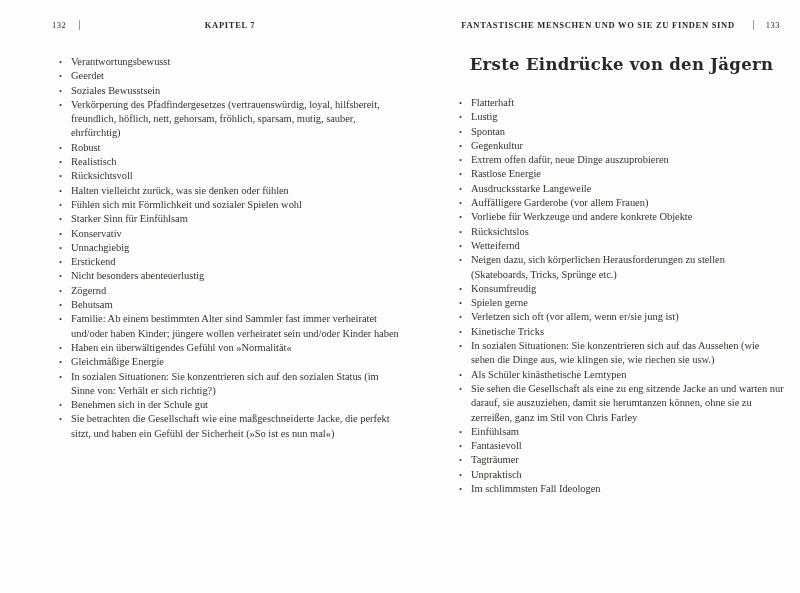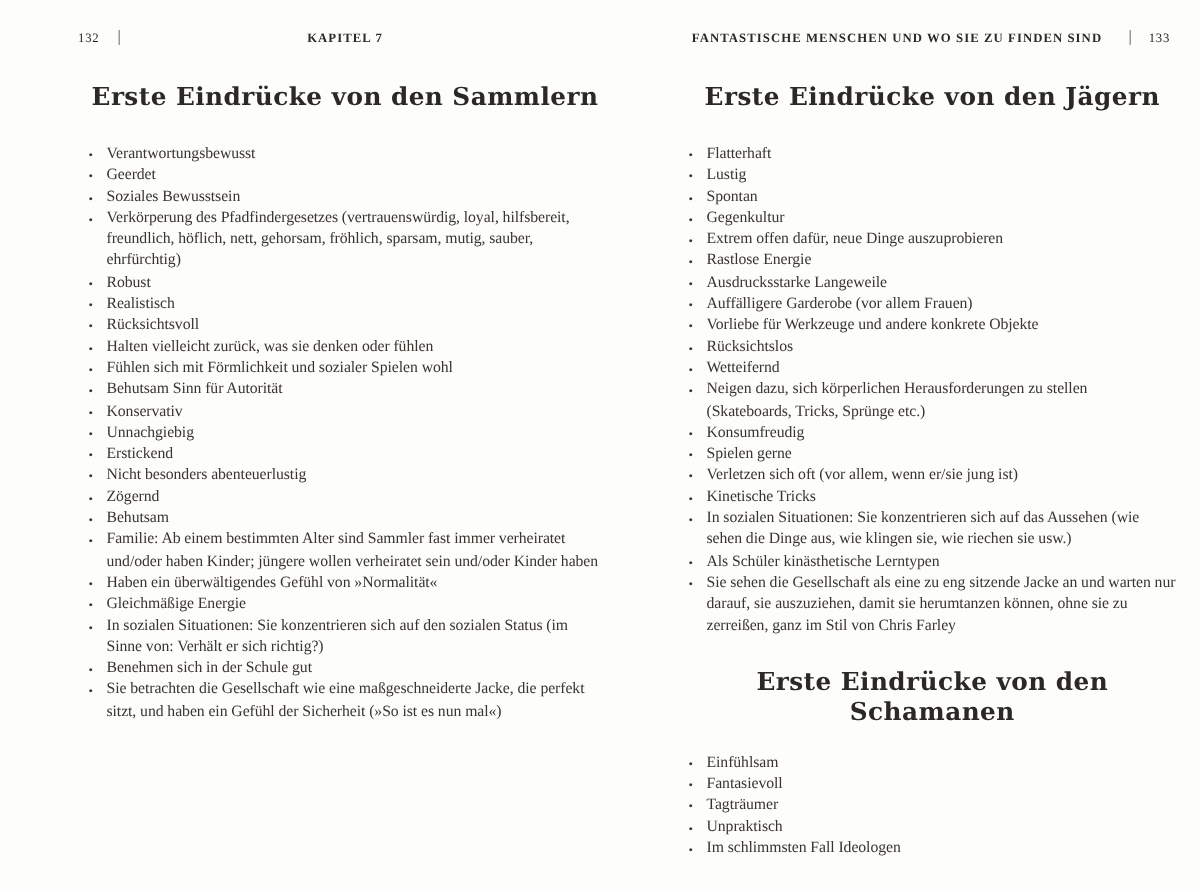--- a/index.html
+++ b/index.html
@@ -75,21 +75,20 @@
 
 <div class="spread">
 
   <div class="page left">
     <div class="running-head">
       <span class="page-num">132</span>
       <span class="rh-bar"></span>
       <div class="rh-center">KAPITEL 7</div>
     </div>
     <div class="content">
-      <h2 class="section-title">Erste Eindrücke von den Sammlern</h2>
       <ul class="bullet-list">
           <li>
             <span class="bullet">•</span>
             <span class="li-text">Verantwortungsbewusst</span>
           </li>
           <li>
             <span class="bullet">•</span>
             <span class="li-text">Geerdet</span>
           </li>
           <li>
@@ -115,21 +114,21 @@
           <li>
             <span class="bullet">•</span>
             <span class="li-text">Halten vielleicht zurück, was sie denken oder fühlen</span>
           </li>
           <li>
             <span class="bullet">•</span>
             <span class="li-text">Fühlen sich mit Förmlichkeit und sozialer Spielen wohl</span>
           </li>
           <li>
             <span class="bullet">•</span>
-            <span class="li-text">Behutsam Sinn für Autorität</span>
+            <span class="li-text">Starker Sinn für Einfühlsam</span>
           </li>
           <li>
             <span class="bullet">•</span>
             <span class="li-text">Konservativ</span>
           </li>
           <li>
             <span class="bullet">•</span>
             <span class="li-text">Unnachgiebig</span>
           </li>
           <li>
@@ -255,21 +254,20 @@
           </li>
           <li>
             <span class="bullet">•</span>
             <span class="li-text">Als Schüler kinästhetische Lerntypen</span>
           </li>
           <li>
             <span class="bullet">•</span>
             <span class="li-text">Sie sehen die Gesellschaft als eine zu eng sitzende Jacke an und warten nur darauf, sie auszuziehen, damit sie herumtanzen können, ohne sie zu zerreißen, ganz im Stil von Chris Farley</span>
           </li>
         </ul>
-      <h2 class="section-title second">Erste Eindrücke von den Schamanen</h2>
       <ul class="bullet-list">
           <li>
             <span class="bullet">•</span>
             <span class="li-text">Einfühlsam</span>
           </li>
           <li>
             <span class="bullet">•</span>
             <span class="li-text">Fantasievoll</span>
           </li>
           <li>

